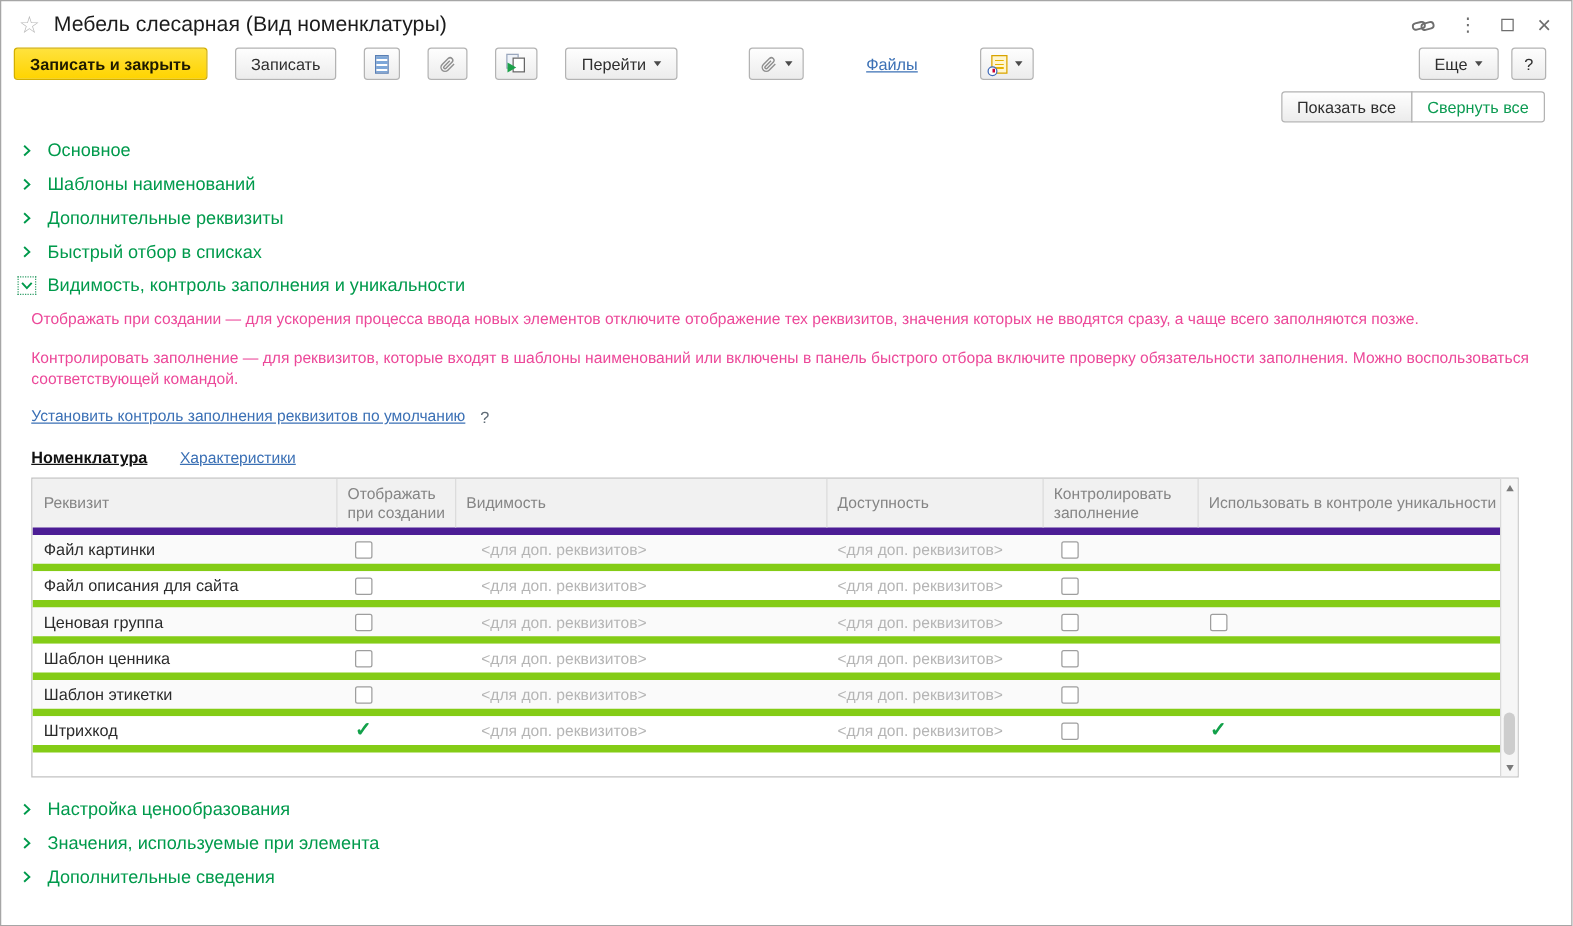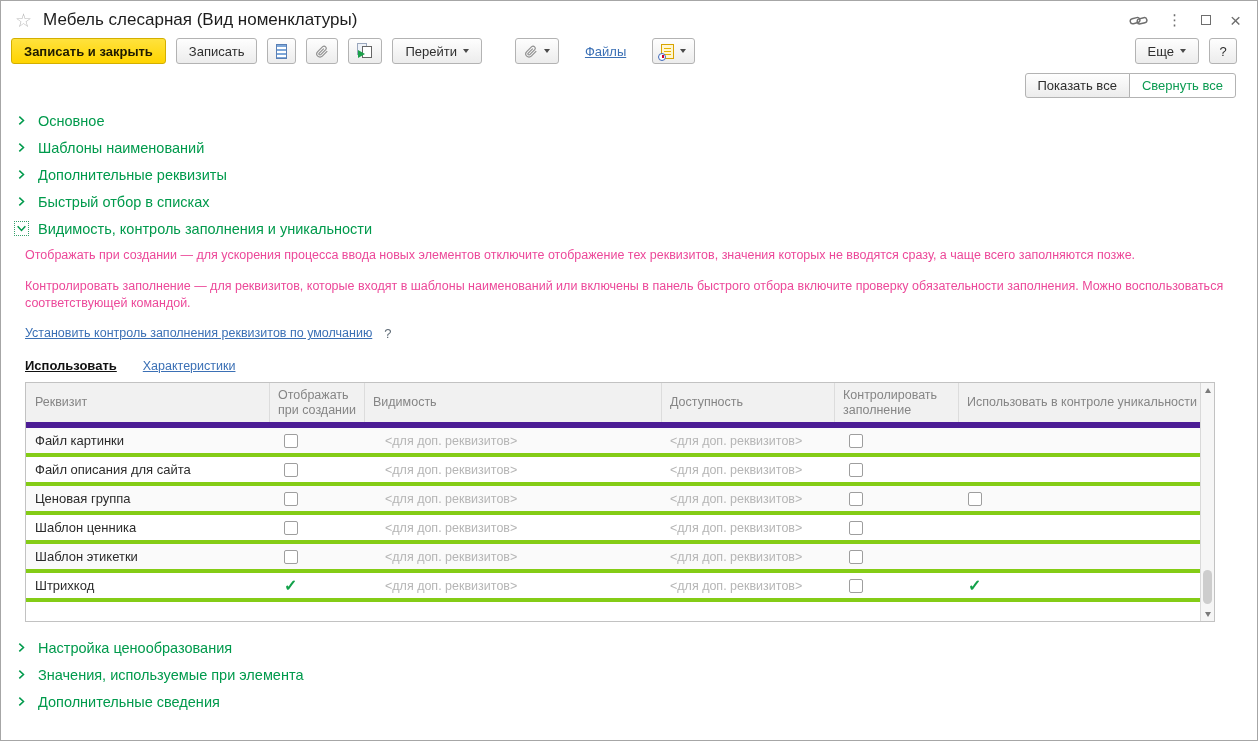--- a/index.html
+++ b/index.html
@@ -12,21 +12,21 @@
   .star { font-size:19px; color:#b9b9b9; line-height:1; cursor:pointer; }
   .title { font-size:17px; color:#1c1c1c; margin-left:11px; flex:1; white-space:nowrap; }
   .win-icons { display:flex; align-items:center; gap:19px; color:#6e6e6e; }
   .win-icons > * { cursor:pointer; display:inline-flex; align-items:center; justify-content:center; }
   .dots { font-size:15px; color:#6e6e6e; letter-spacing:0; }
   .maxbox { width:10px; height:10px; border:1.4px solid #6e6e6e; }
   .closex { font-size:19px; color:#6e6e6e; line-height:1; }
 
   
   .toolbar { display:flex; align-items:center; padding:4px 20px 4px 10px; }
-  .tb-left { display:flex; align-items:center; gap:10px; flex:1; }
+  .tb-left { display:flex; align-items:center; gap:22px; flex:1; }
   .btn { height:26px; display:inline-flex; align-items:center; gap:6px; padding:0 12px;
          background:linear-gradient(#fefefe,#ececec); border:1px solid #b3b3b3; border-radius:3px;
          font-size:13px; color:#2e2e2e; cursor:pointer; white-space:nowrap; }
   .btn.icononly { padding:0 8px; }
   .btn.yellow { background:linear-gradient(#ffe23d,#ffd400); border-color:#d3af00; font-weight:bold; color:#1e1a00; }
   .caret { width:0; height:0; border-left:3.5px solid transparent; border-right:3.5px solid transparent; border-top:4px solid #4a4a4a; }
   .gap { width:13px; }
   .link { color:#3b70b5; text-decoration:underline; font-size:13px; cursor:pointer; }
   .listicon { width:11px; height:15px; border:1px solid #5a7fb4;
               background:repeating-linear-gradient(to bottom,#7da7d9 0 2px,#fff 2px 4px); }
@@ -70,21 +70,21 @@
 
   
   .tablewrap { display:flex; border:1px solid #c2c2c2; height:240px; margin:0 42px 0 24px; background:#fff; }
   .table-main { flex:1; overflow:hidden; }
   .thead, .trow { display:grid; grid-template-columns:244px 95px 297px 173px 124px 1fr; }
   .thead { background:#f1f1f1; height:45px; border-bottom:6px solid #4c1d95; }
   .thead .hcell { display:flex; align-items:center; padding-left:8px; font-size:12.5px; color:#858585;
                   border-right:1px solid #dcdcdc; line-height:15px; }
   .thead .hcell:first-child { padding-left:9px; }
   .thead .hcell:last-child { border-right:none; }
-  .trow { height:29px; border-bottom:4px solid #84cc16; background:#fff; }
+  .trow { height:29px; border-bottom:6px solid #84cc16; background:#fff; }
   .trow.alt { background:#fafafa; }
   .cell { display:flex; align-items:center; padding-left:14px; }
   .cell.c1 { padding-left:9px; font-size:13px; color:#2b2b2b; }
   .cell.c3 { padding-left:20px; }
   .cell.c4 { padding-left:8px; }
   .cell.c6 { padding-left:9px; }
   .placeholder { color:#b5b5b5; font-size:12.5px; white-space:nowrap; }
   .checkbox { width:14px; height:14px; border:1px solid #9e9e9e; border-radius:2px; background:#fff; cursor:pointer; }
   .checkmark { color:#12a14a; font-size:16px; font-weight:bold; line-height:1; cursor:pointer; }
 
@@ -230,21 +230,21 @@
     <p>Отображать при создании — для ускорения процесса ввода новых элементов отключите отображение тех реквизитов, значения которых не вводятся сразу, а чаще всего заполняются позже.</p>
     <p>Контролировать заполнение — для реквизитов, которые входят в шаблоны наименований или включены в панель быстрого отбора включите проверку обязательности заполнения. Можно воспользоваться соответствующей командой.</p>
   </div>
 
   <div class="link-row">
     <a class="biglink">Установить контроль заполнения реквизитов по умолчанию</a>
     <span class="qmark">?</span>
   </div>
 
   <div class="tabs">
-    <span class="tab-active">Использовать</span>
+    <span class="tab-active">Номенклатура</span>
     <span class="tab">Характеристики</span>
   </div>
 
   <div class="tablewrap">
     <div class="table-main">
       <div class="thead">
         <div class="hcell">Реквизит</div>
         <div class="hcell">Отображать при создании</div>
         <div class="hcell">Видимость</div>
         <div class="hcell">Доступность</div>

